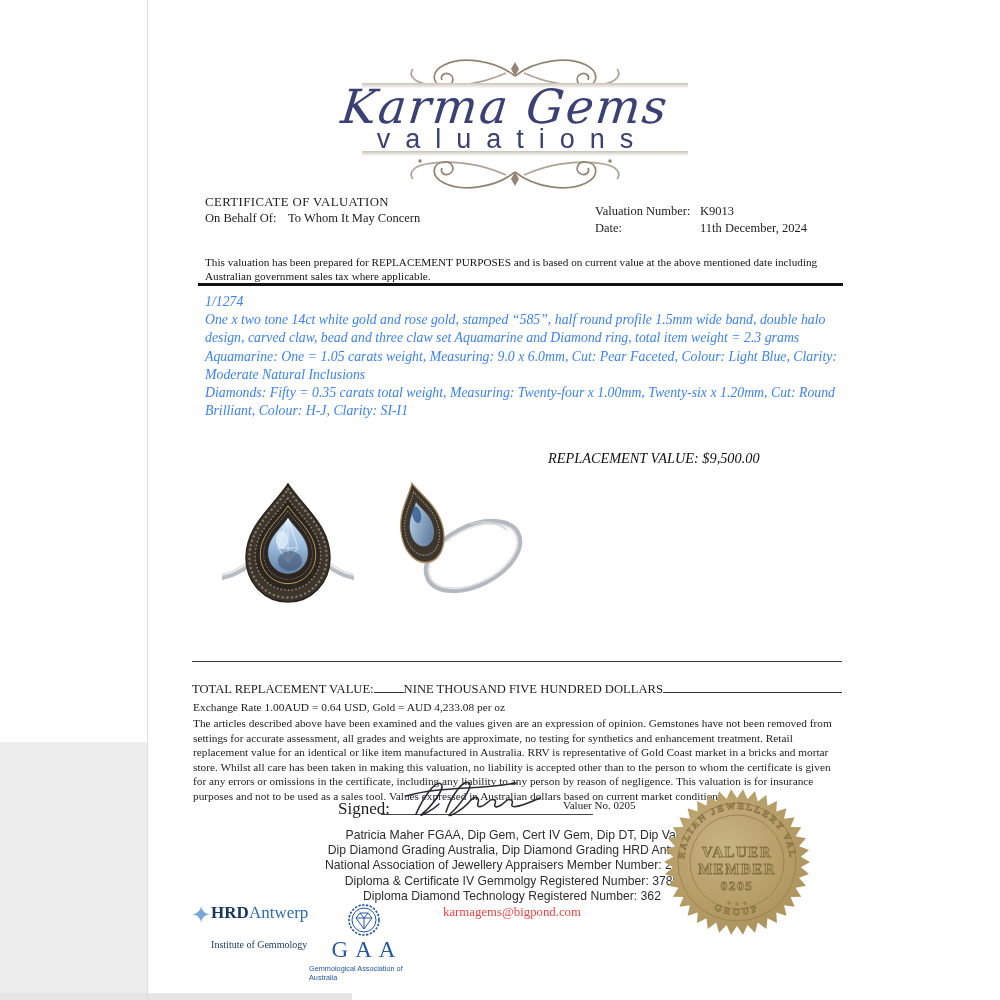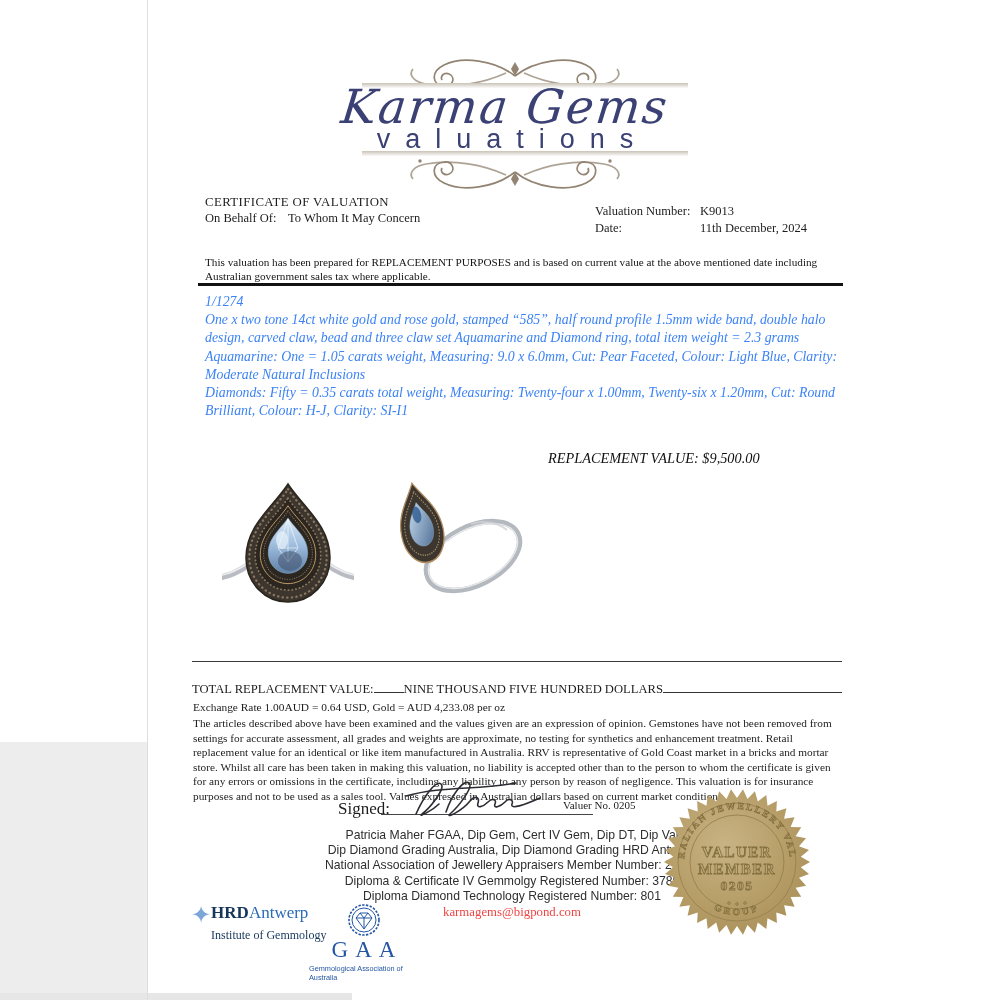--- a/index.html
+++ b/index.html
@@ -45,21 +45,21 @@
   
   .naja{left:203px;top:817px;width:92px;text-align:center;color:#2e3468;}
   .naja-acronym{font-family:"Liberation Sans",sans-serif;font-weight:bold;font-style:italic;
      font-size:28px;letter-spacing:1px;line-height:26px;}
   .naja-sub{font-family:"Liberation Sans",sans-serif;font-weight:bold;font-size:8px;line-height:9.5px;}
   .hrd{left:191px;top:903px;}
   .hrd-star{color:#7aa7d8;font-size:24px;line-height:24px;font-family:"DejaVu Sans",sans-serif;}
   .hrd-name{font-size:17px;font-family:"Liberation Serif",serif;}
   .hrd-bold{color:#16365c;font-weight:bold;}
   .hrd-light{color:#2a6bb5;}
-  .hrd-sub{font-size:12px;color:#16365c;margin-top:5px;}
+  .hrd-sub{font-size:10px;color:#16365c;margin-top:16px;}
   .gaa{left:309px;top:903px;width:110px;color:#2456a4;}
   .gaa-acronym{font-size:23px;letter-spacing:7px;font-family:"Liberation Serif",serif;}
   .gaa-sub{font-size:7.3px;font-family:"Liberation Sans",sans-serif;margin-top:1px;}
 </style>
 </head>
 <body>
 
 <div id="page">
 
   <div class="abs scan-gray"></div>
@@ -182,21 +182,21 @@
       <path d="M8 20 C44 10 78 14 118 7"></path>
     </g>
   </svg>
   <div class="abs valuer-no">Valuer No. 0205</div>
 
   <div class="abs creds">
     <div>Patricia Maher FGAA, Dip Gem, Cert IV Gem, Dip DT, Dip Val</div>
     <div>Dip Diamond Grading Australia, Dip Diamond Grading HRD Antwerp</div>
     <div>National Association of Jewellery Appraisers Member Number: 22203</div>
     <div>Diploma &amp; Certificate IV Gemmolgy Registered Number: 3780</div>
-    <div>Diploma Diamond Technology Registered Number: 801</div>
+    <div>Diploma Diamond Technology Registered Number: 362</div>
   </div>
   <div class="abs email">karmagems@bigpond.com</div>
 
 
   <div class="abs hrd">
     <div style="display:flex;align-items:flex-start;">
       <span class="hrd-star">✦</span>
       <span>
         <span class="hrd-name">
           <span class="hrd-bold">HRD</span><span class="hrd-light">Antwerp</span>

